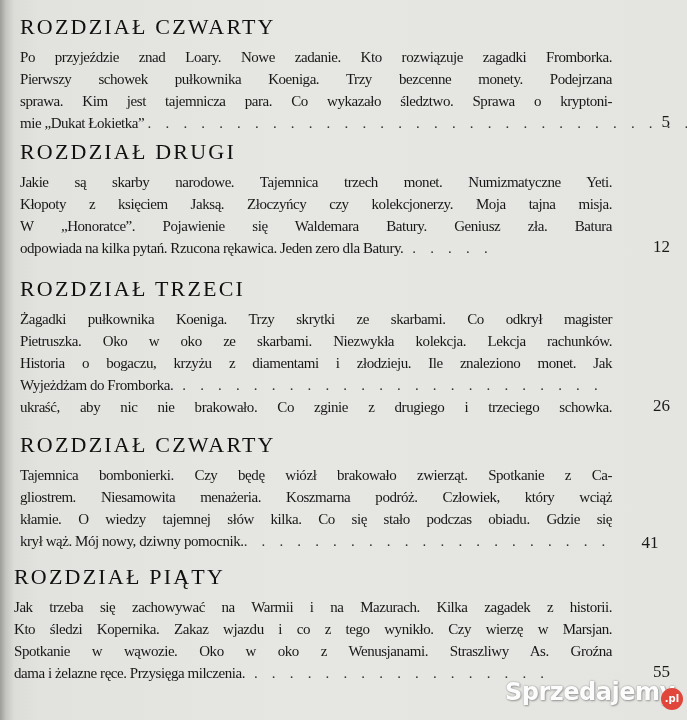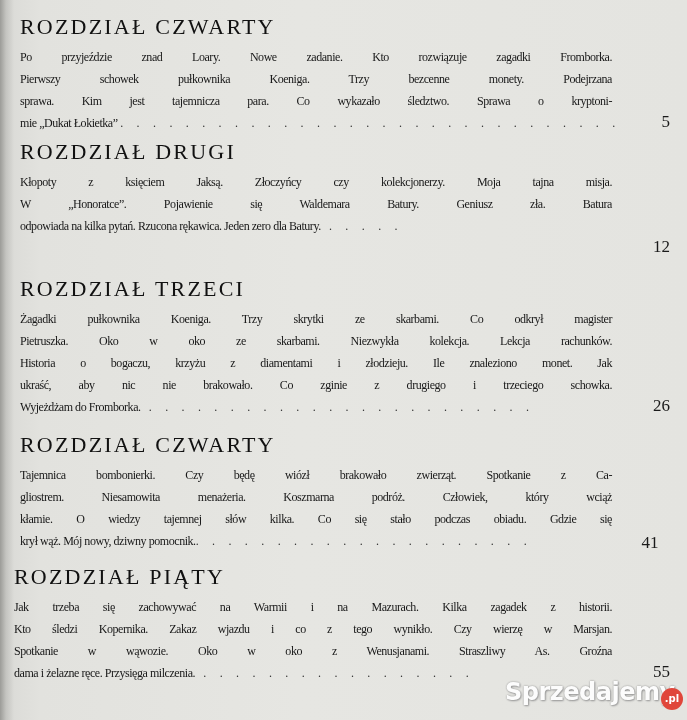--- a/index.html
+++ b/index.html
@@ -9,21 +9,21 @@
     font-family: "Liberation Serif", "DejaVu Serif", serif;
     color:#161616;
   }
   .page { position:absolute; left:0; top:0; width:687px; height:720px; }
   .chapter { position:absolute; left:20px; width:650px; }
   .chapter-title {
     font-size:22px; letter-spacing:2.2px; line-height:26px; margin:0;
     font-weight:normal; color:#111;
   }
   .chapter-desc {
-    margin-top:6px; width:592px; font-size:12px; line-height:22px;
+    margin-top:6px; width:592px; font-size:15px; line-height:22px;
     letter-spacing:-0.45px; word-spacing:0px; color:#181818;
   }
   .line { display:block; white-space:nowrap; text-align:justify; text-align-last:justify; }
   .line.last { text-align-last:left; position:relative; }
   .dots { color:#333; letter-spacing:5.2px; }
   .page-num {
     position:absolute; right:0; font-size:17px; color:#1a1a1a; width:40px; text-align:right;
   }
   .watermark {
     position:absolute; left:505px; top:678px; font-family:"DejaVu Sans", sans-serif;
@@ -48,35 +48,36 @@
       <span class="line">Pierwszy schowek pułkownika Koeniga. Trzy bezcenne monety. Podejrzana</span>
       <span class="line">sprawa. Kim jest tajemnicza para. Co wykazało śledztwo. Sprawa o kryptoni-</span>
       <span class="line last"><span>mie „Dukat Łokietka”</span> <span class="dots">. . . . . . . . . . . . . . . . . . . . . . . . . . . . . . .</span></span>
     </div>
     <span class="page-num" style="top:98px;">5</span>
   </div>
 
   <div class="chapter" style="top:139px;">
     <h2 class="chapter-title">ROZDZIAŁ DRUGI</h2>
     <div class="chapter-desc">
+      <span class="line">Jakie są skarby narodowe. Tajemnica trzech monet. Numizmatyczne Yeti.</span>
       <span class="line">Kłopoty z księciem Jaksą. Złoczyńcy czy kolekcjonerzy. Moja tajna misja.</span>
       <span class="line">W „Honoratce”. Pojawienie się Waldemara Batury. Geniusz zła. Batura</span>
       <span class="line last"><span>odpowiada na kilka pytań. Rzucona rękawica. Jeden zero dla Batury.</span><span class="dots"> . . . . .</span></span>
     </div>
     <span class="page-num" style="top:98px;">12</span>
   </div>
 
   <div class="chapter" style="top:276px;">
     <h2 class="chapter-title">ROZDZIAŁ TRZECI</h2>
     <div class="chapter-desc">
       <span class="line">Żagadki pułkownika Koeniga. Trzy skrytki ze skarbami. Co odkrył magister</span>
       <span class="line">Pietruszka. Oko w oko ze skarbami. Niezwykła kolekcja. Lekcja rachunków.</span>
       <span class="line">Historia o bogaczu, krzyżu z diamentami i złodzieju. Ile znaleziono monet. Jak</span>
+      <span class="line last"><span>Wyjeżdżam do Fromborka.</span><span class="dots"> . . . . . . . . . . . . . . . . . . . . . . . .</span></span>
       <span class="line">ukraść, aby nic nie brakowało. Co zginie z drugiego i trzeciego schowka.</span>
-      <span class="line last"><span>Wyjeżdżam do Fromborka.</span><span class="dots"> . . . . . . . . . . . . . . . . . . . . . . . .</span></span>
     </div>
     <span class="page-num" style="top:120px;">26</span>
   </div>
 
   <div class="chapter" style="top:432px;">
     <h2 class="chapter-title">ROZDZIAŁ CZWARTY</h2>
     <div class="chapter-desc">
       <span class="line">Tajemnica bombonierki. Czy będę wiózł brakowało zwierząt. Spotkanie z Ca-</span>
       <span class="line">gliostrem. Niesamowita menażeria. Koszmarna podróż. Człowiek, który wciąż</span>
       <span class="line">kłamie. O wiedzy tajemnej słów kilka. Co się stało podczas obiadu. Gdzie się</span>

